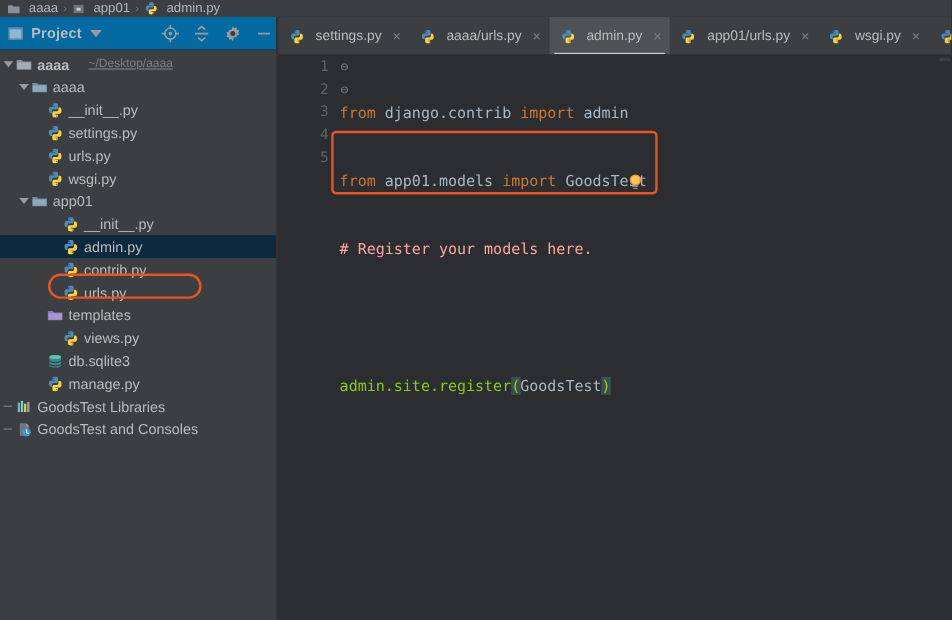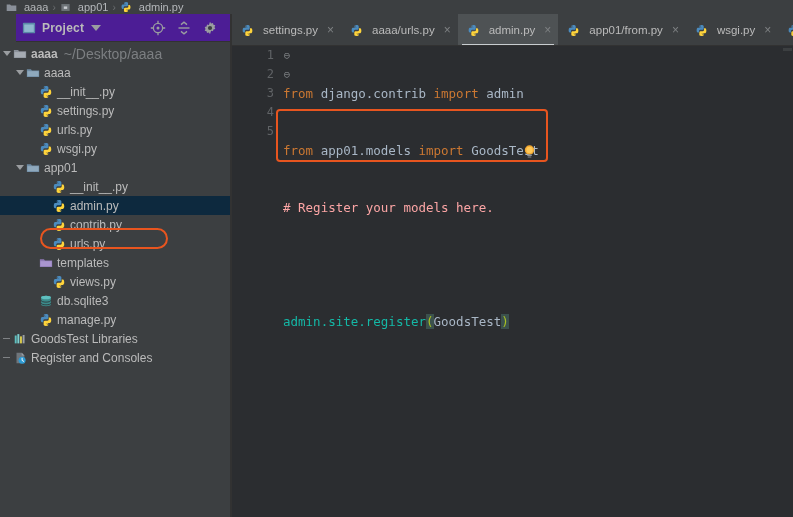--- a/index.html
+++ b/index.html
@@ -35,23 +35,22 @@
   
   .sidebar {
     position: absolute; left: 0; top: 14px;
     width: 230px; height: 503px;
     background: #3c3f41;
   }
   .sidebar-header {
     height: 28px; width: 238px;
     display: flex; align-items: center;
     padding: 0 4px 0 6px;
-    background: #4c1d95;
+    background: #0369a1;
     border-bottom: 1px solid #323232;
-    margin-left: 16px;
   }
   .proj-label {
     font-size: 12px; color: #bbbbbb; font-weight: bold;
     margin-left: 6px; letter-spacing: .2px;
   }
   .chev-dn {
     margin-left: 7px;
     width: 0; height: 0;
     border-left: 5px solid transparent;
     border-right: 5px solid transparent;
@@ -78,21 +77,21 @@
   .row .twisty {
     width: 13px; height: 19px;
     display: flex; align-items: center; justify-content: center;
     flex: 0 0 13px;
   }
   .tri-down { width: 0; height: 0; border-left: 4.5px solid transparent; border-right: 4.5px solid transparent; border-top: 5.5px solid #9a9da0;}
   .tri-right { width: 0; height: 0; border-top: 4.5px solid transparent; border-bottom: 4.5px solid transparent; border-left: 5.5px solid #9a9da0;}
   .dash-mark { width: 7px; height: 1px; background: #7f8285; }
   .ic { flex: 0 0 auto; margin-right: 4px; display:block; }
   .lbl { color: #bbbbbb; }
-  .lbl.dim { color: #7c7f82; margin-left: 6px; font-size: 14px; }
+  .lbl.dim { color: #7c7f82; margin-left: 16px; font-size: 10px; text-decoration: underline; }
   .lbl.bold { font-weight: bold; }
 
   
   .tree-ring {
     position: absolute;
     left: 40px; top: 214px;
     width: 128px; height: 21px;
     border: 2.5px solid #e8551f;
     border-radius: 11px;
     pointer-events: none;
@@ -170,21 +169,21 @@
     right: 0; height: 373px;
     font-family: "DejaVu Sans Mono", monospace;
     font-size: 12.5px;
     line-height: 19px;
     white-space: pre;
   }
   .cl { height: 19px; }
   .kw  { color: #cc7832; }
   .idf { color: #a9b7c6; }
   .cmt { color: #fca5a5; }
-  .par { color: #14b8a6; text-align: center; }
+  .par { color: #84cc16; text-align: center; }
   .brk { color: #a8c023; }
   .brk-hl { background: #3b514d; }
 
   
   .bulb {
     position: absolute; left: 290px; top: 98px;
     width: 15px; height: 15px;
   }
 
   
@@ -446,21 +445,21 @@
         <div class="row">
           <span class="twisty">
             <span class="dash-mark"></span>
           </span>
           <svg class="ic" viewBox="0 0 16 16" width="14" height="14">
             <path d="M4 2h6l3 3v9H4z" fill="#6f767c"></path>
             <path d="M10 2l3 3h-3z" fill="#9aa0a6"></path>
             <circle cx="10.4" cy="10.6" r="4" fill="#2d9bd4"></circle>
             <path d="M10.4 8.2v2.6l1.8 1" stroke="#ffffff" stroke-width="1.1" fill="none" stroke-linecap="round"></path>
           </svg>
-          <span class="lbl">Register and Consoles</span>
+          <span class="lbl">GoodsTest and Consoles</span>
         </div>
       </div>
     <div class="tree-ring"></div>
   </div>
 
   <div class="splitter"></div>
 
   <div class="editor-area">
 
     <div class="tabbar" id="tabbar">
@@ -486,21 +485,21 @@
             <path d="M8 14.8c2.6 0 2.5-1.1 2.5-1.1v-1.9H7.9v-.5h4.2s1.9 0 1.9-3.1c0-3.1-1.7-3-1.7-3h-1.2v2s.1 1.7-1.6 1.7H6.9s-1.6 0-1.6 1.6v2.7s0 1.6 2.7 1.6zm1.5-1c-.3 0-.5-.2-.5-.5s.2-.5.5-.5.5.2.5.5-.2.5-.5.5z" fill="#ffd43b"></path>
           </svg>
           <span>admin.py</span>
           <span class="xmark">×</span>
         </div>
         <div class="tab">
           <svg class="ic" viewBox="0 0 16 16" width="13" height="13">
             <path d="M8 1.2c-2.6 0-2.5 1.1-2.5 1.1v1.9h2.6v.5H3.9S2 4.5 2 7.6c0 3.1 1.7 3 1.7 3h1.2V8.7s-.1-1.7 1.6-1.7h2.6s1.6 0 1.6-1.6V2.8S11 1.2 8 1.2zM6.5 2.2c.3 0 .5.2.5.5s-.2.5-.5.5-.5-.2-.5-.5.2-.5.5-.5z" fill="#4b8bbe"></path>
             <path d="M8 14.8c2.6 0 2.5-1.1 2.5-1.1v-1.9H7.9v-.5h4.2s1.9 0 1.9-3.1c0-3.1-1.7-3-1.7-3h-1.2v2s.1 1.7-1.6 1.7H6.9s-1.6 0-1.6 1.6v2.7s0 1.6 2.7 1.6zm1.5-1c-.3 0-.5-.2-.5-.5s.2-.5.5-.5.5.2.5.5-.2.5-.5.5z" fill="#ffd43b"></path>
           </svg>
-          <span>app01/from.py</span>
+          <span>app01/urls.py</span>
           <span class="xmark">×</span>
         </div>
         <div class="tab">
           <svg class="ic" viewBox="0 0 16 16" width="13" height="13">
             <path d="M8 1.2c-2.6 0-2.5 1.1-2.5 1.1v1.9h2.6v.5H3.9S2 4.5 2 7.6c0 3.1 1.7 3 1.7 3h1.2V8.7s-.1-1.7 1.6-1.7h2.6s1.6 0 1.6-1.6V2.8S11 1.2 8 1.2zM6.5 2.2c.3 0 .5.2.5.5s-.2.5-.5.5-.5-.2-.5-.5.2-.5.5-.5z" fill="#4b8bbe"></path>
             <path d="M8 14.8c2.6 0 2.5-1.1 2.5-1.1v-1.9H7.9v-.5h4.2s1.9 0 1.9-3.1c0-3.1-1.7-3-1.7-3h-1.2v2s.1 1.7-1.6 1.7H6.9s-1.6 0-1.6 1.6v2.7s0 1.6 2.7 1.6zm1.5-1c-.3 0-.5-.2-.5-.5s.2-.5.5-.5.5.2.5.5-.2.5-.5.5z" fill="#ffd43b"></path>
           </svg>
           <span>wsgi.py</span>
           <span class="xmark">×</span>
         </div>

